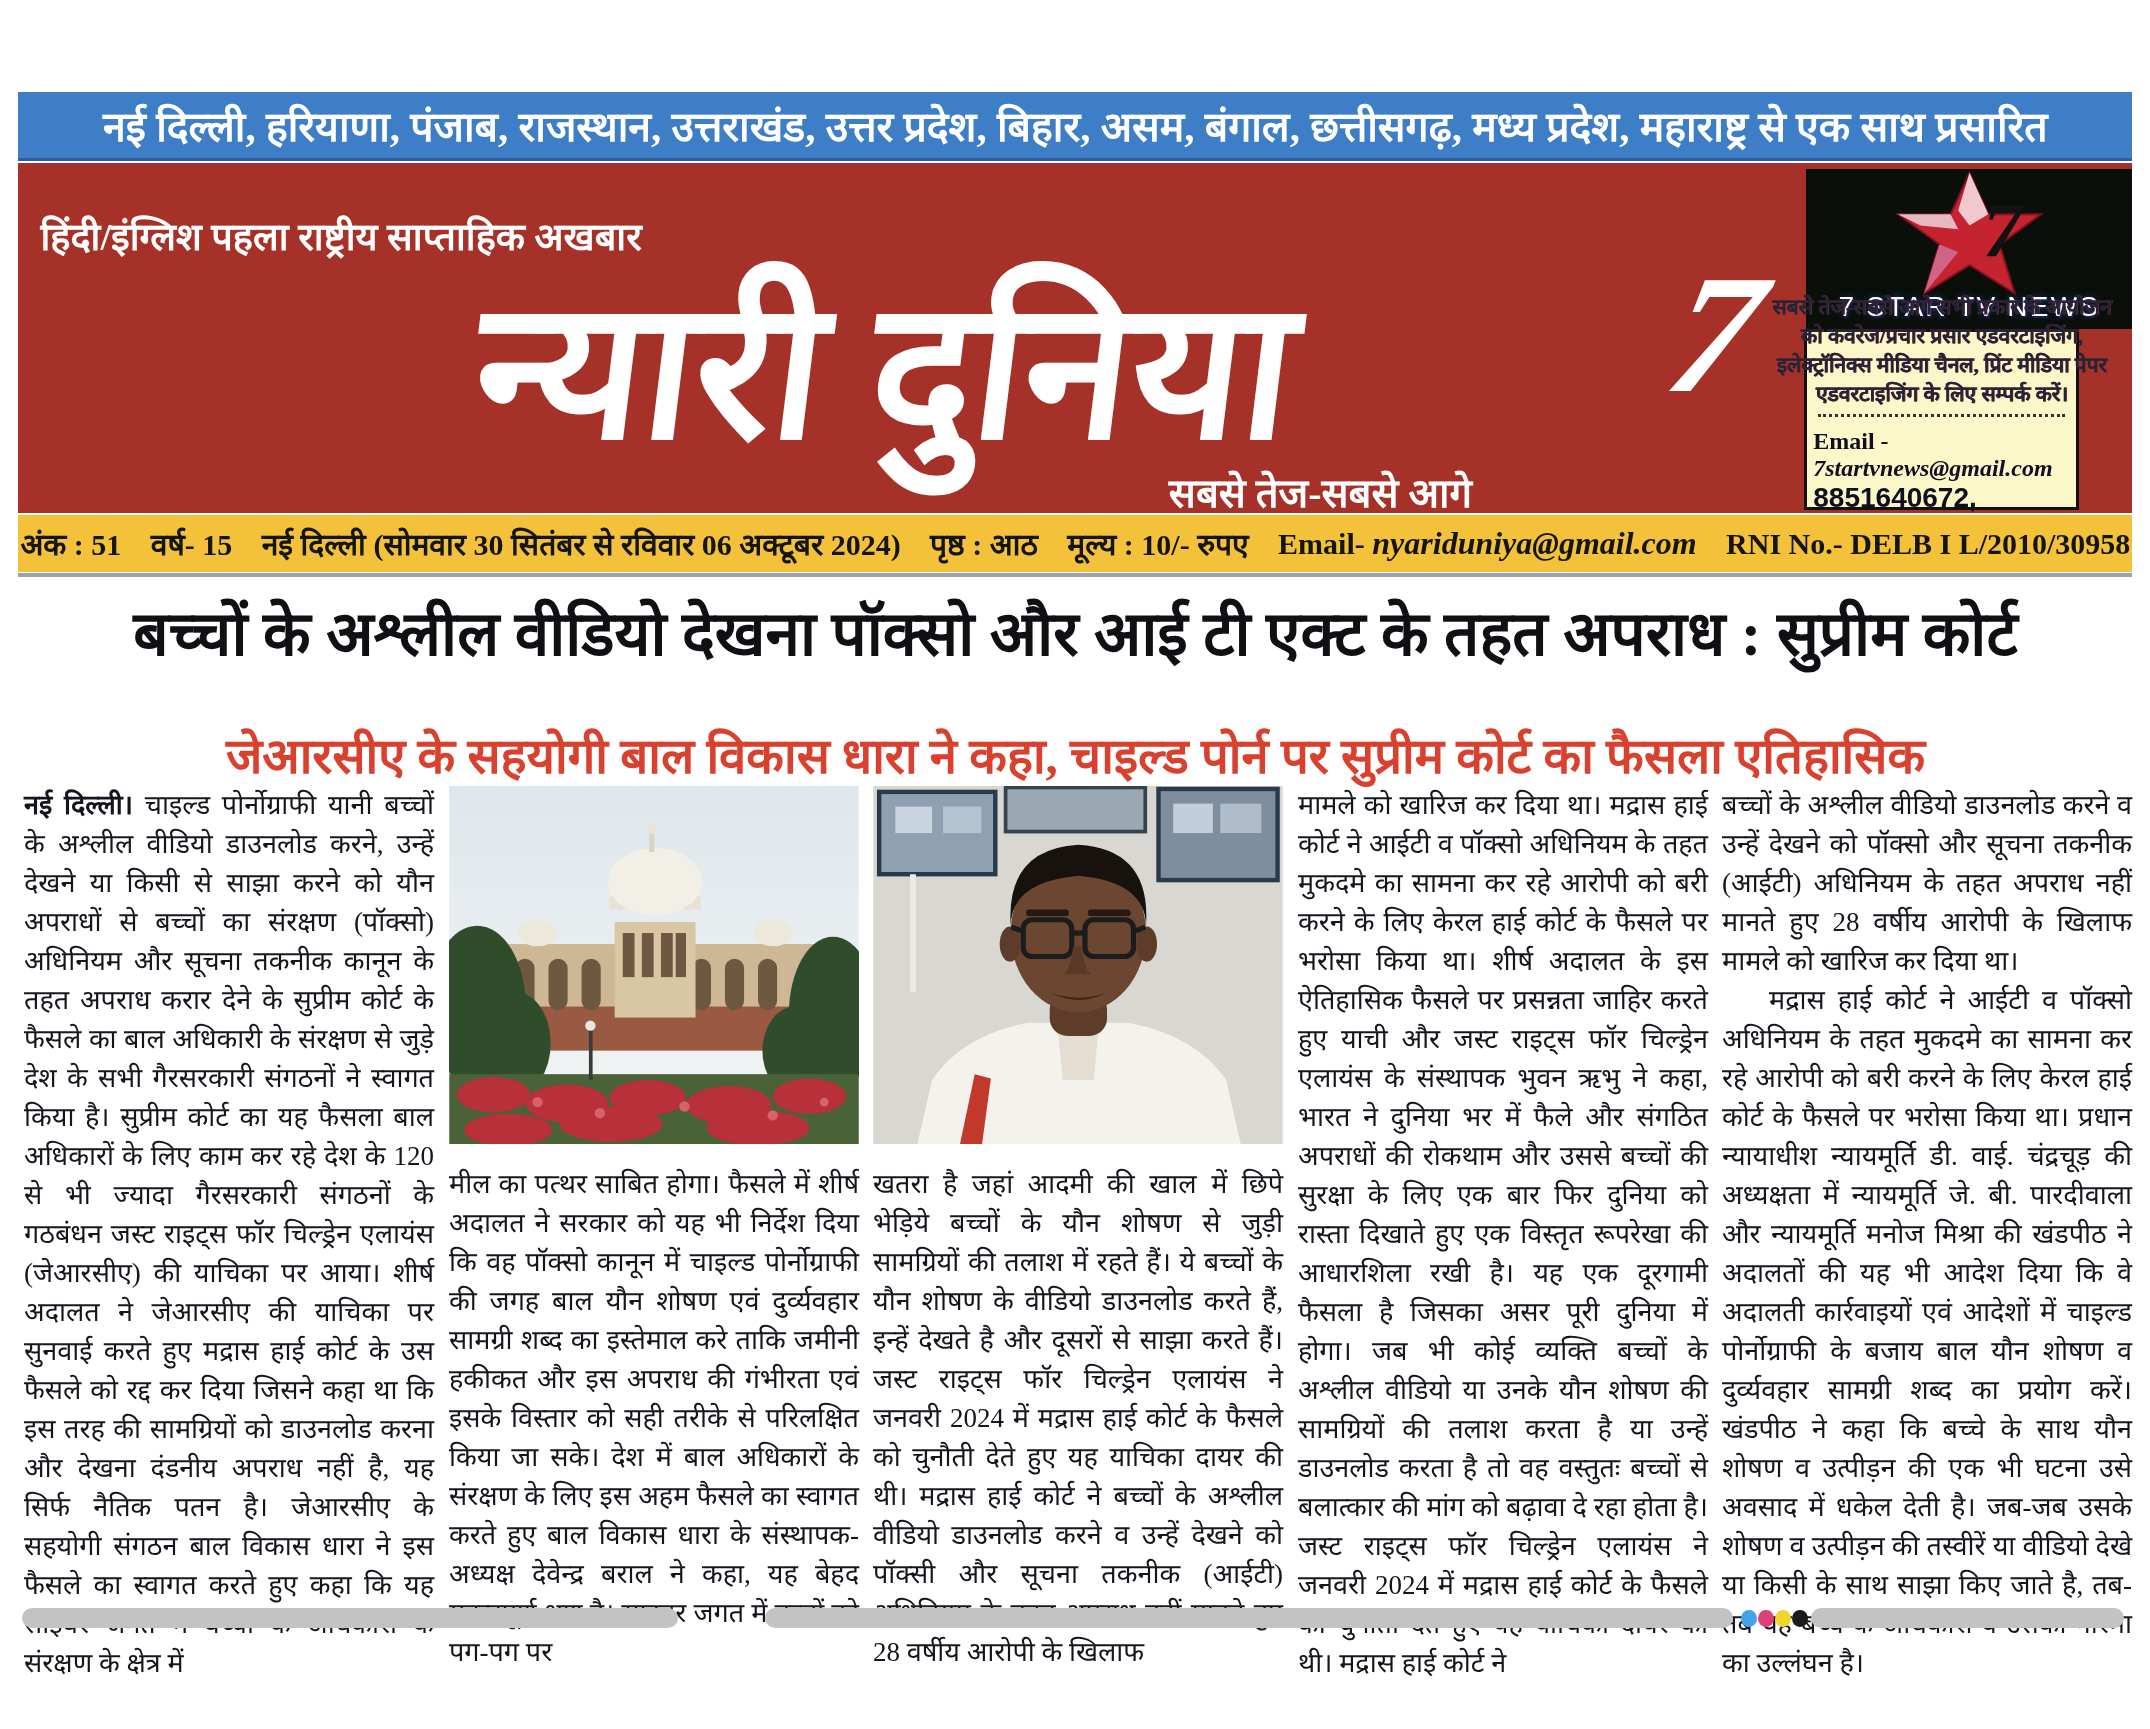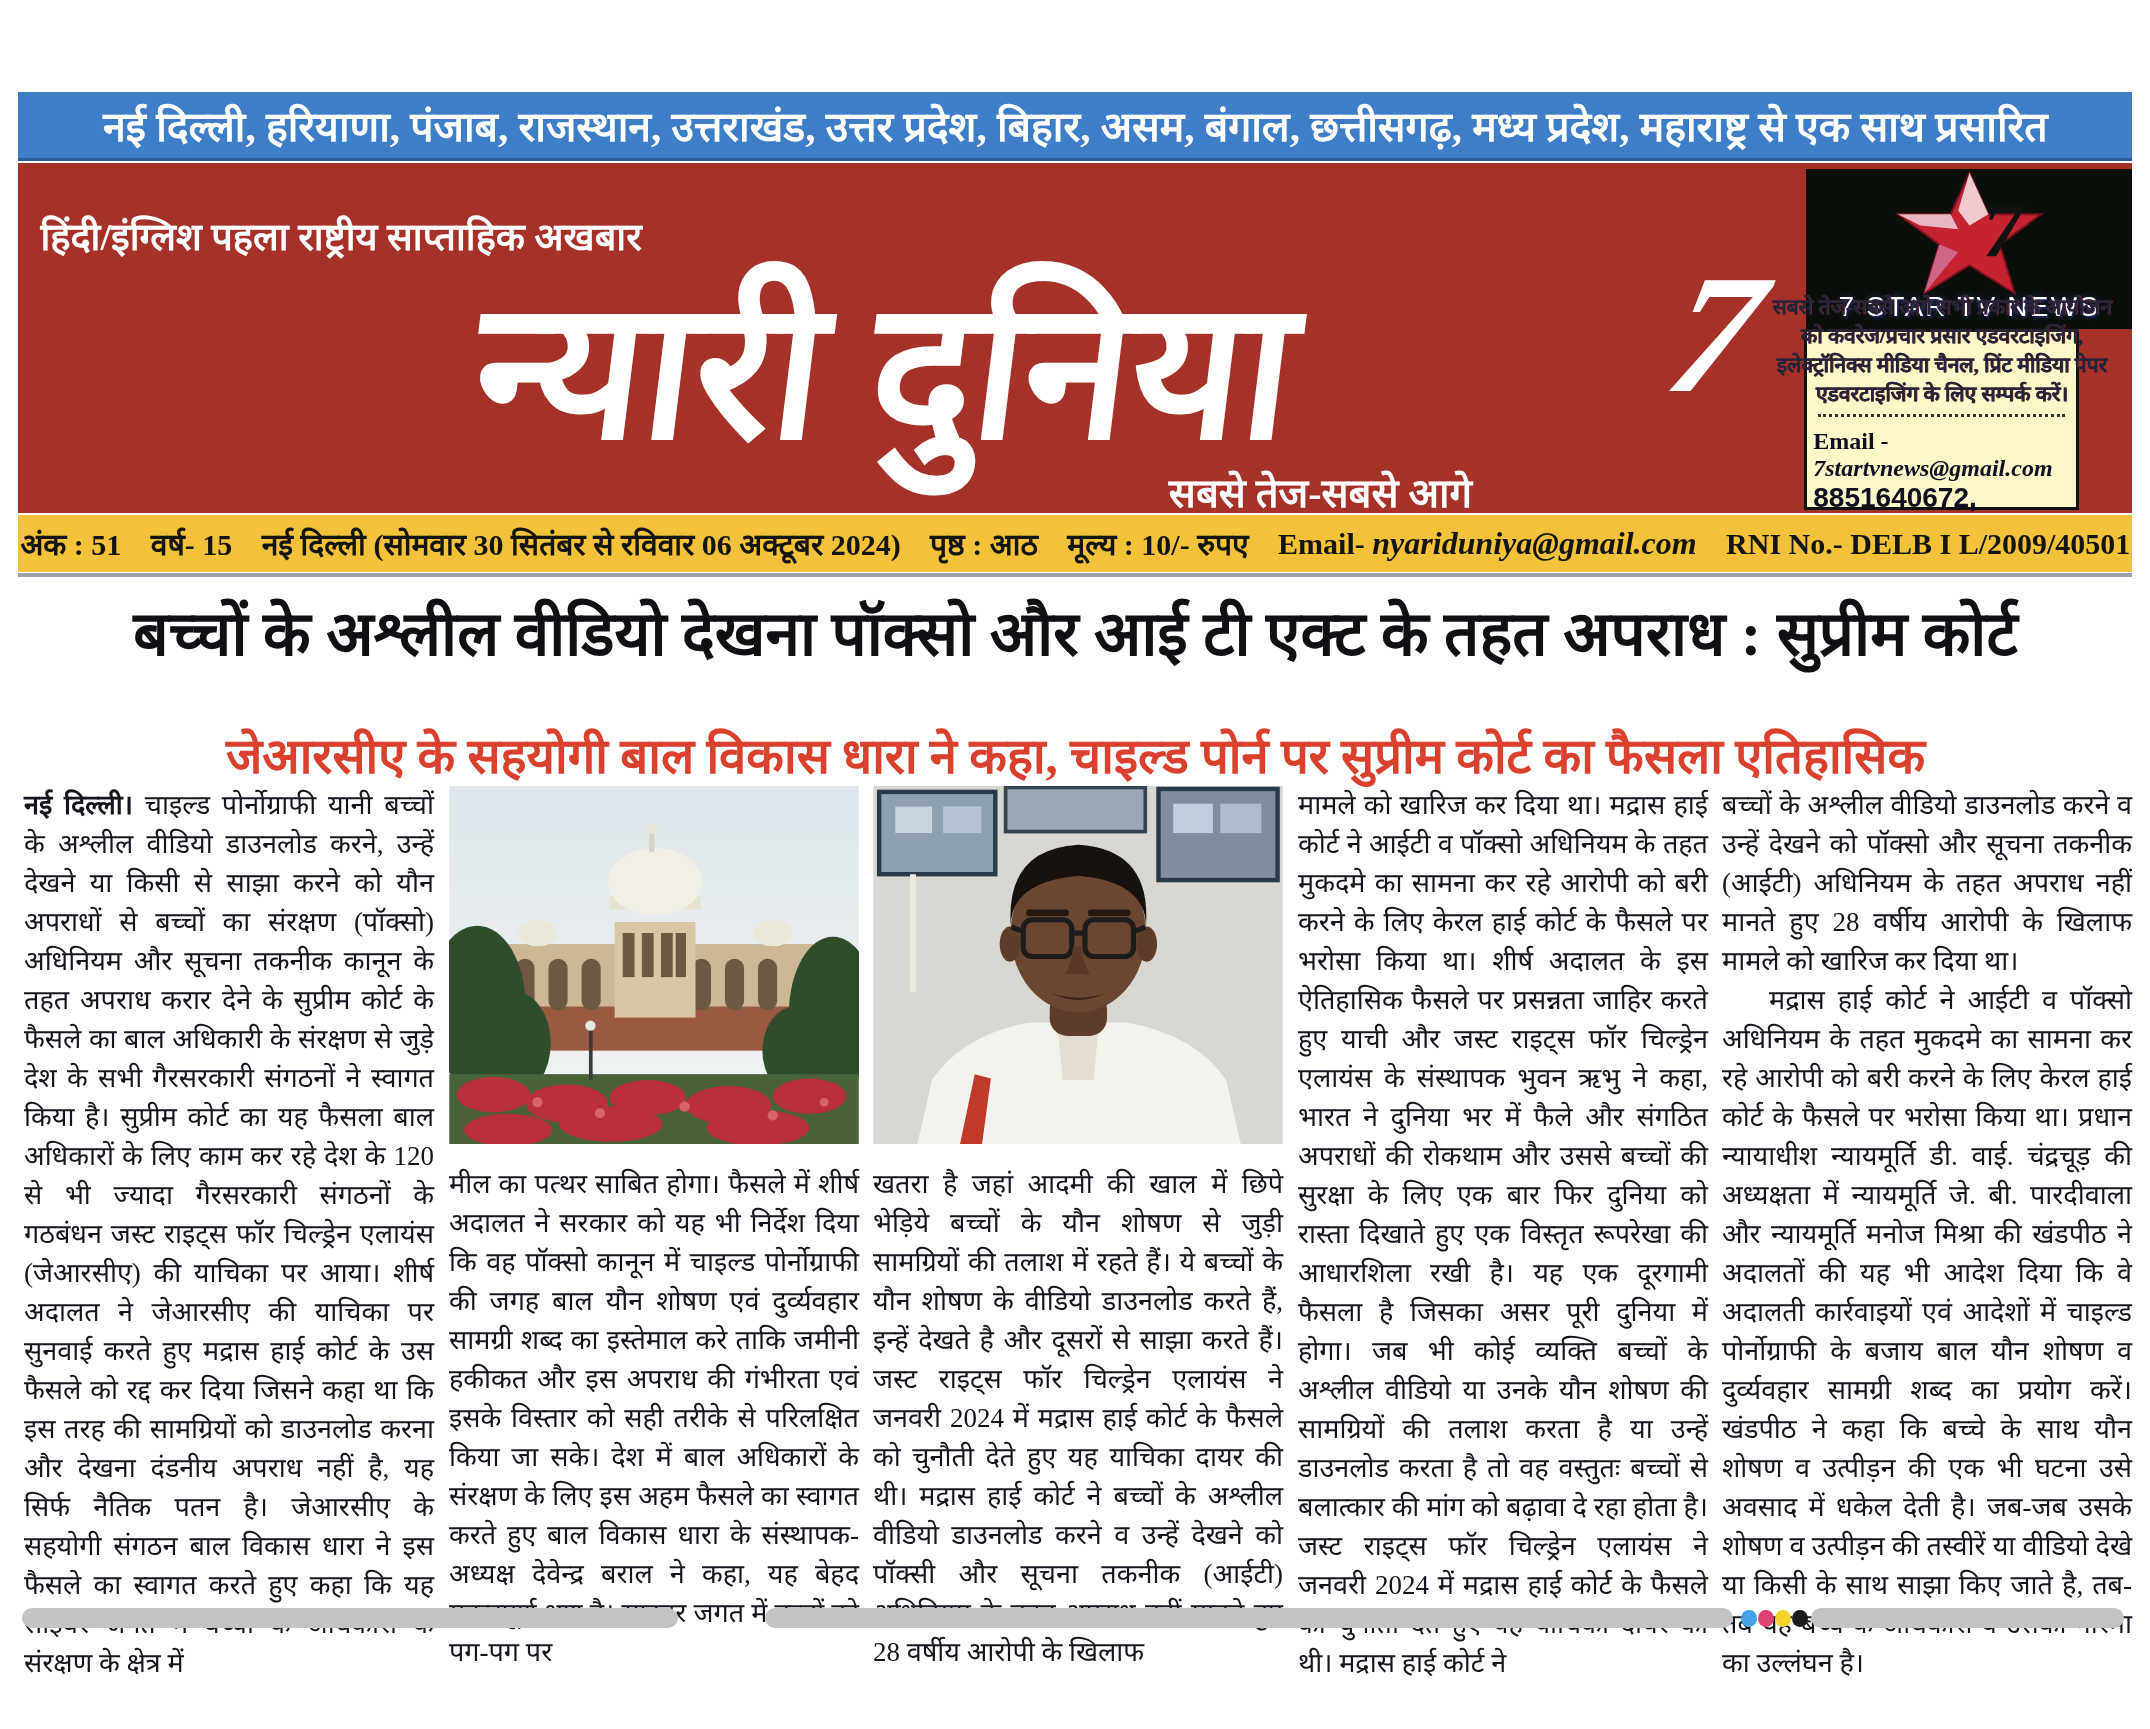--- a/index.html
+++ b/index.html
@@ -107,21 +107,21 @@
     </div>
   </div>
 
   <div class="abs" id="info-strip">
     <span class="strip-item">अंक : 51</span>
     <span class="strip-item">वर्ष- 15</span>
     <span class="strip-item">नई दिल्ली (सोमवार 30 सितंबर से रविवार 06 अक्टूबर 2024)</span>
     <span class="strip-item">पृष्ठ : आठ</span>
     <span class="strip-item">मूल्य : 10/- रुपए</span>
     <span class="strip-item strip-email"><span class="lbl">Email- </span><span class="addr">nyariduniya@gmail.com</span></span>
-    <span class="strip-item">RNI No.- DELB I L/2009/40501</span>
+    <span class="strip-item">RNI No.- DELB I L/2010/30958</span>
   </div>
   <div class="abs" id="strip-underline"></div>
 
   <div class="abs" id="headline">बच्चों के अश्लील वीडियो देखना पॉक्सो और आई टी एक्ट के तहत अपराध : सुप्रीम कोर्ट</div>
   <div class="abs" id="subheadline">जेआरसीए के सहयोगी बाल विकास धारा ने कहा, चाइल्ड पोर्न पर सुप्रीम कोर्ट का फैसला एतिहासिक</div>
 
   <div class="col" id="col1">
     <p><span class="dateline">नई दिल्ली।</span><span> चाइल्ड पोर्नोग्राफी यानी बच्चों के अश्लील वीडियो डाउनलोड करने, उन्हें देखने या किसी से साझा करने को यौन अपराधों से बच्चों का संरक्षण (पॉक्सो) अधिनियम और सूचना तकनीक कानून के तहत अपराध करार देने के सुप्रीम कोर्ट के फैसले का बाल अधिकारी के संरक्षण से जुड़े देश के सभी गैरसरकारी संगठनों ने स्वागत किया है। सुप्रीम कोर्ट का यह फैसला बाल अधिकारों के लिए काम कर रहे देश के 120 से भी ज्यादा गैरसरकारी संगठनों के गठबंधन जस्ट राइट्स फॉर चिल्ड्रेन एलायंस (जेआरसीए) की याचिका पर आया। शीर्ष अदालत ने जेआरसीए की याचिका पर सुनवाई करते हुए मद्रास हाई कोर्ट के उस फैसले को रद्द कर दिया जिसने कहा था कि इस तरह की सामग्रियों को डाउनलोड करना और देखना दंडनीय अपराध नहीं है, यह सिर्फ नैतिक पतन है। जेआरसीए के सहयोगी संगठन बाल विकास धारा ने इस फैसले का स्वागत करते हुए कहा कि यह साइबर जगत में बच्चों के अधिकारों के संरक्षण के क्षेत्र में</span></p>
   </div>
 

